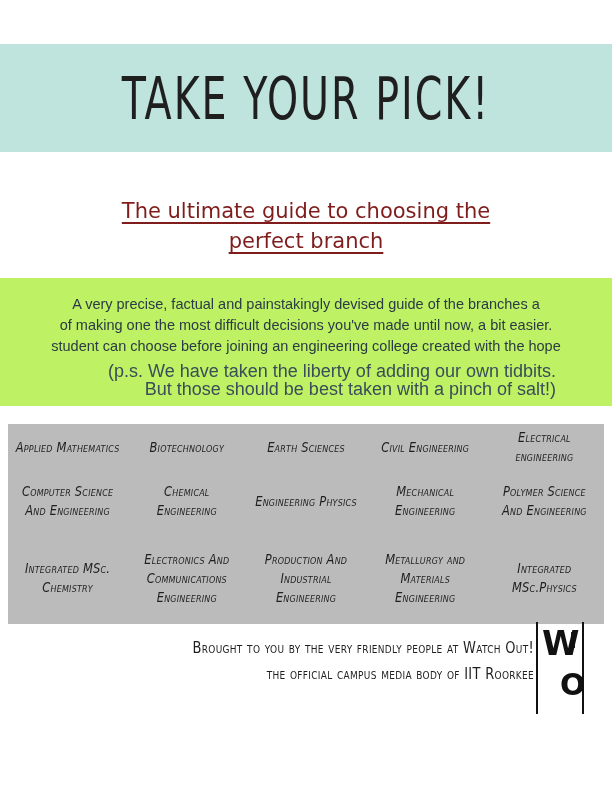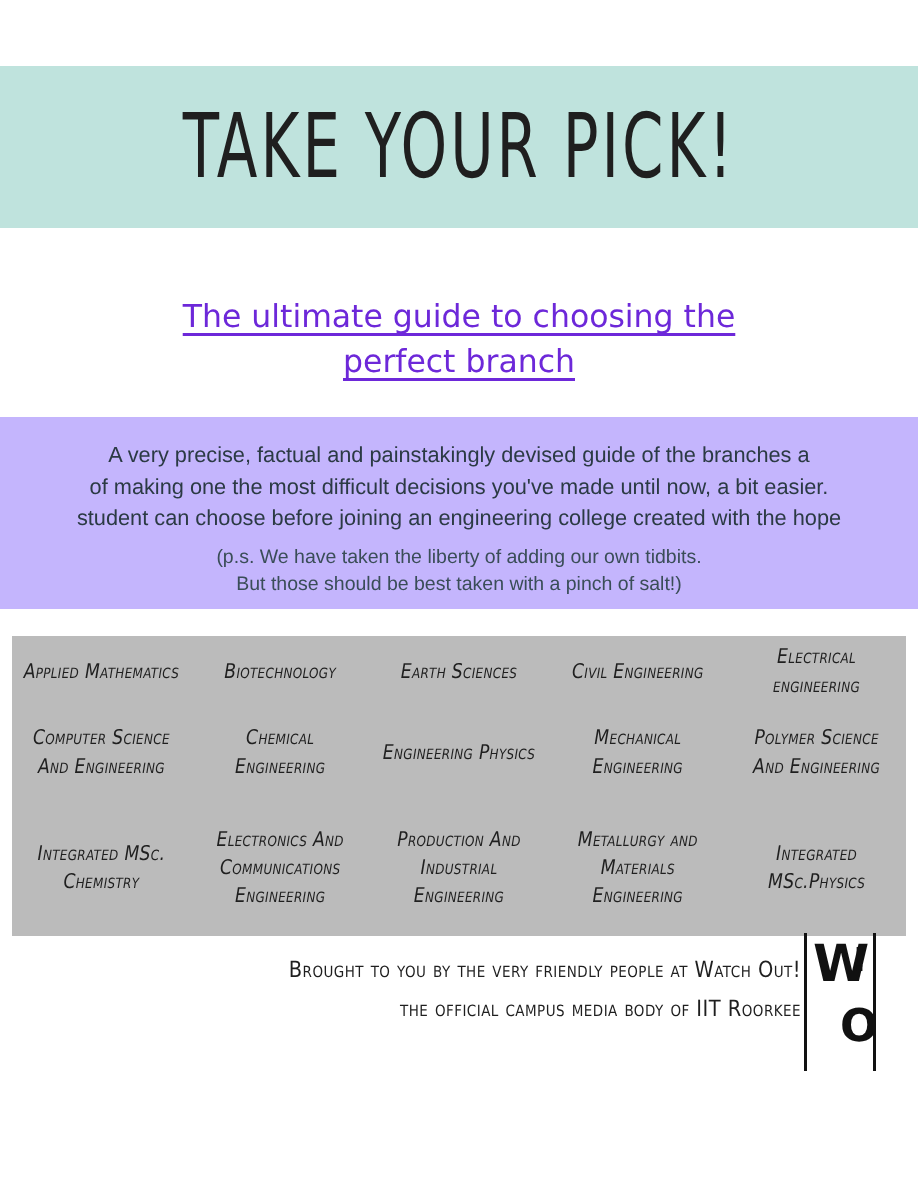--- a/index.html
+++ b/index.html
@@ -49,54 +49,54 @@
     position: absolute;
     left: 0;
     top: 196px;
     width: 612px;
     text-align: center;
   }
   .subtitle {
     display: inline-block;
     font-family: "DejaVu Sans", sans-serif;
     font-size: 21px;
-    color: #6d28d9;
+    color: #7f1d1d;
     line-height: 30px;
     text-decoration: underline;
     text-underline-offset: 4px;
     font-weight: 500;
   }
 
   
   .desc-band {
     position: absolute;
     left: 0;
     top: 278px;
     width: 612px;
     height: 128px;
-    background: #c4b5fd;
+    background: #bef264;
   }
   .desc-main {
     position: absolute;
     left: 26px;
     top: 16px;
     width: 560px;
     text-align: center;
     font-size: 14.5px;
     line-height: 21px;
     color: #2b3a44;
     font-family: "Liberation Sans", sans-serif;
   }
   .desc-note {
     position: absolute;
     left: 56px;
     top: 84px;
     width: 500px;
-    text-align: center;
-    font-size: 13px;
+    text-align: right;
+    font-size: 18px;
     line-height: 18px;
     color: #3a4d58;
     font-family: "Liberation Sans", sans-serif;
   }
 
   
   .grid-band {
     position: absolute;
     left: 8px;
     top: 424px;

